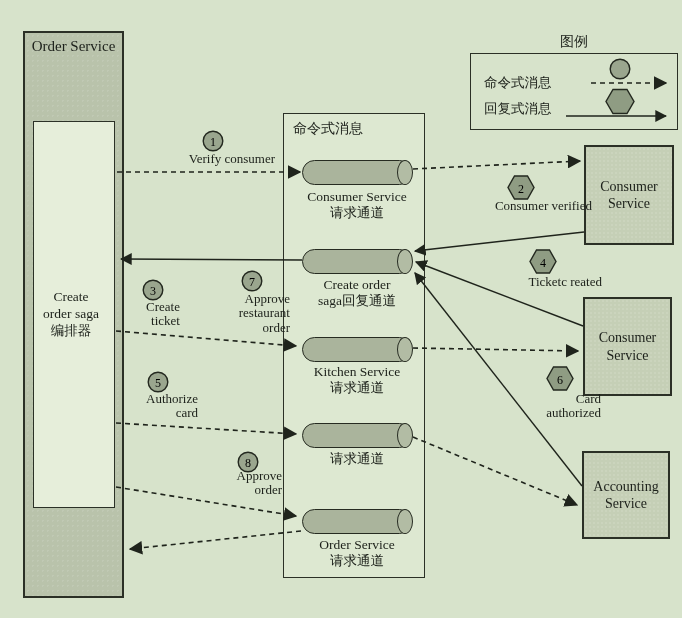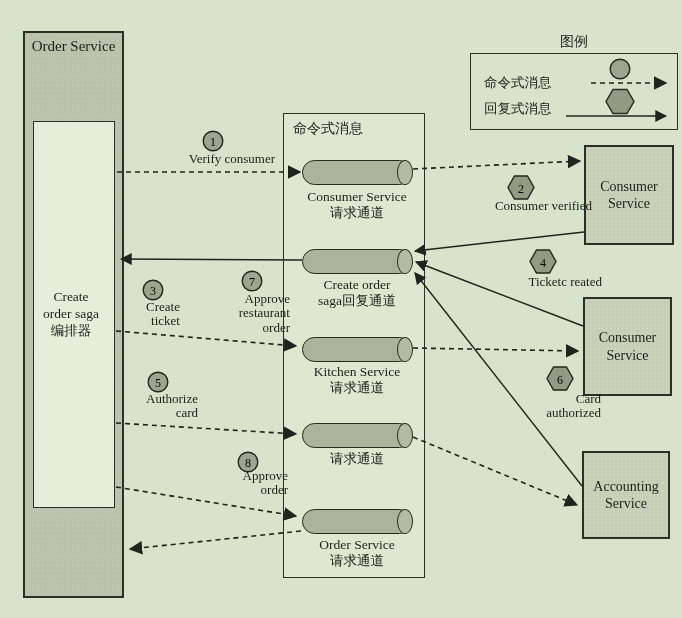--- a/index.html
+++ b/index.html
@@ -214,13 +214,13 @@
   <polygon points="8,1.5 22,1.5 29,13.5 22,25.5 8,25.5 1,13.5" fill="#8f9c83" stroke="#23281f" stroke-width="1.4"></polygon>
 </svg>
 
 <div class="step-label" style="left:145px; top:152px; width:130px;">Verify consumer</div>
 <div class="step-label" style="left:452px; top:199px; width:140px;">Consumer verified</div>
 <div class="step-label" style="left:126px; top:300px; width:54px;">Create ticket</div>
 <div class="step-label" style="left:482px; top:275px; width:120px;">Ticketc reated</div>
 <div class="step-label" style="left:122px; top:392px; width:76px;">Authorize card</div>
 <div class="step-label" style="left:519px; top:392px; width:82px;">Card authorized</div>
 <div class="step-label" style="left:214px; top:292px; width:76px;">Approve restaurant order</div>
-<div class="step-label" style="left:224px; top:469px; width:64px;">Approve order</div>
+<div class="step-label" style="left:218px; top:469px; width:64px;">Approve order</div>
 
 </body></html>

